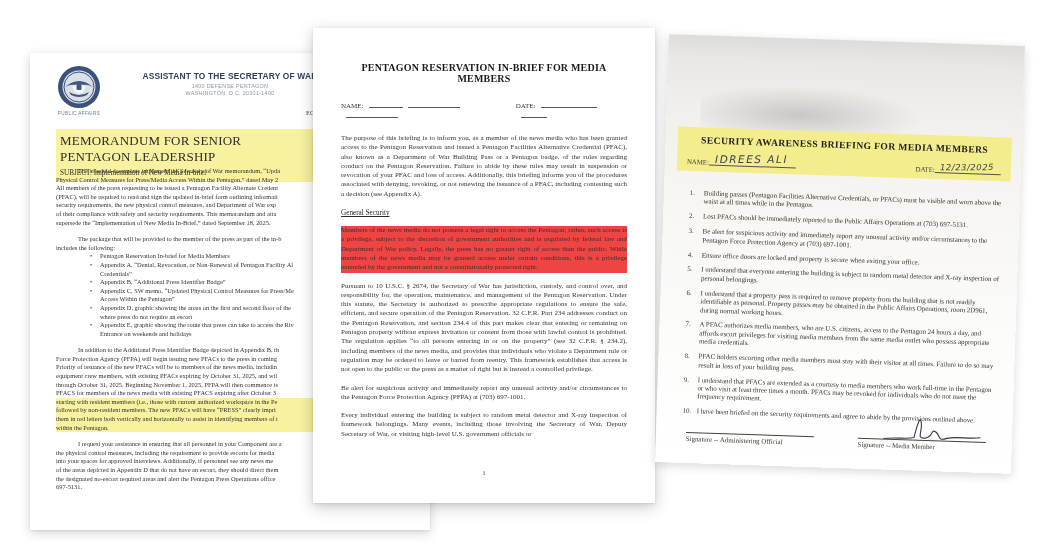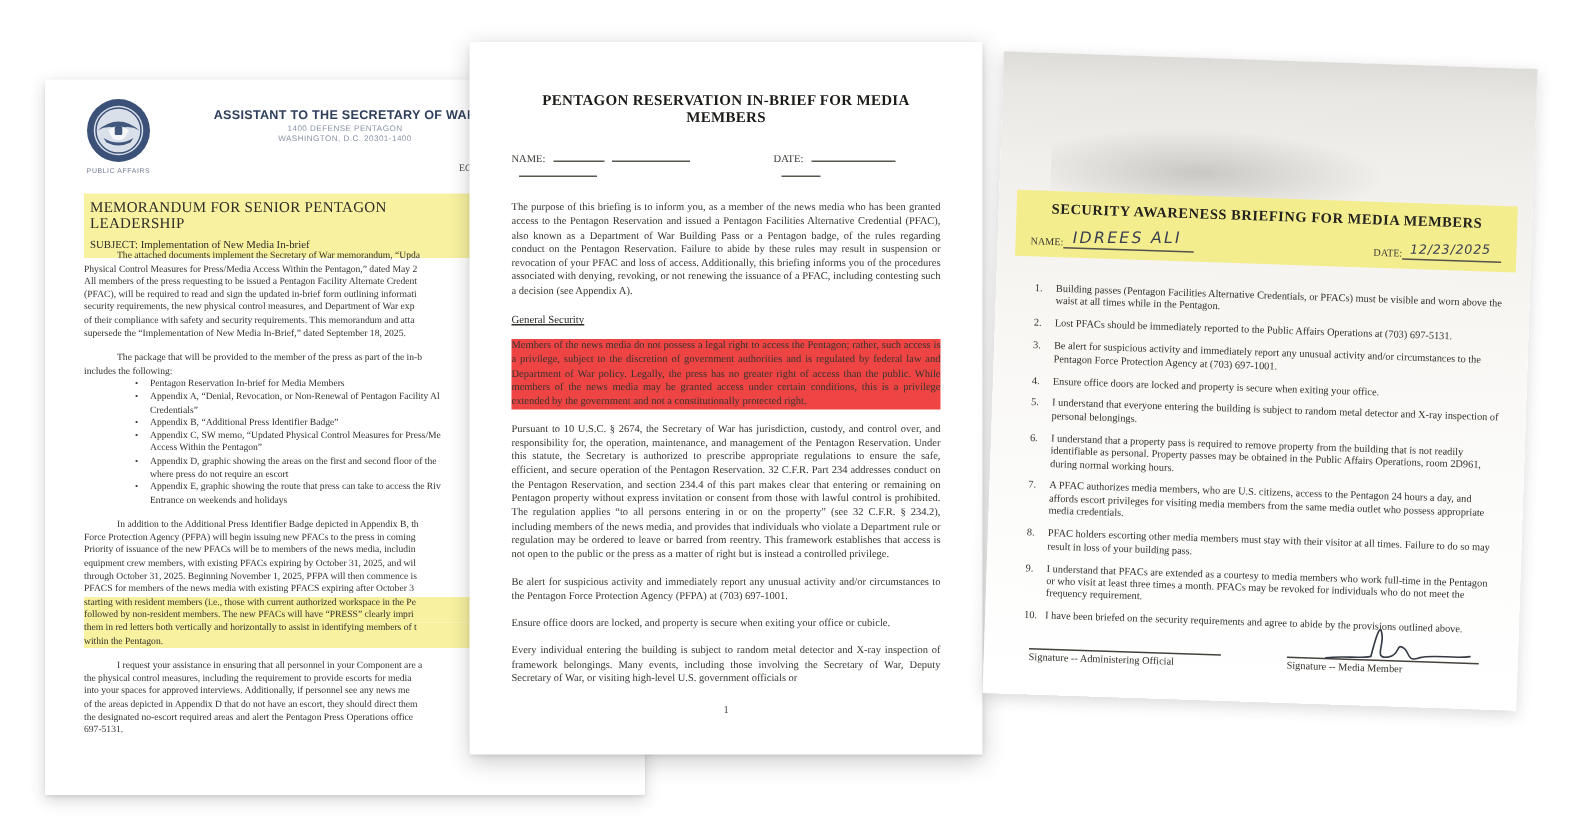--- a/index.html
+++ b/index.html
@@ -21,21 +21,21 @@
   #memo-seal svg{display:block;margin:0 auto;}
   #seal-caption{font-family:"Liberation Sans",sans-serif;font-size:4.6px;color:#6d7890;letter-spacing:.4px;margin-top:2px;}
   #memo-letterhead{position:absolute;left:0;top:18px;width:100%;text-align:center;}
   #lh-office{font-family:"Liberation Sans",sans-serif;font-weight:bold;font-size:8.4px;color:#30405c;letter-spacing:.2px;}
   .lh-addr{font-family:"Liberation Sans",sans-serif;font-size:5.4px;color:#8a93a6;margin-top:1.5px;letter-spacing:.3px;}
   #memo-stamp{position:absolute;left:276px;top:56px;font-size:6.5px;color:#4a4a4a;}
   #memo-headline-block{
     position:absolute;left:26px;top:76px;width:250px;padding:4px 5px 5px 4px;
   }
   .hl-yellow{background:#f7f1a0;}
-  #memo-headline{font-size:10px;letter-spacing:.2px;}
+  #memo-headline{font-size:13px;letter-spacing:.2px;}
   #memo-subject{font-size:7.2px;margin-top:4px;}
   #memo-body{position:absolute;left:26px;top:114px;width:374px;}
   .memo-para{margin-bottom:8px;}
   .memo-line{white-space:nowrap;font-size:6.4px;line-height:8.6px;height:8.6px;color:#34322d;}
   .memo-line.ind{padding-left:22px;}
   .memo-line.bul{padding-left:34px;}
   .memo-line.cont{padding-left:44px;}
   .memo-line .bullet{display:inline-block;width:10px;font-size:6px;}
   .memo-line.hl{background:#f7f1a0;}
 
@@ -176,21 +176,20 @@
       <span>
         <span>DATE:</span><span class="blank-seg seg-d"></span><span class="blank-seg seg-e"></span>
       </span>
     </div>
     <div id="inbrief-body">
         <div class="ib-para">The purpose of this briefing is to inform you, as a member of the news media who has been granted access to the Pentagon Reservation and issued a Pentagon Facilities Alternative Credential (PFAC), also known as a Department of War Building Pass or a Pentagon badge, of the rules regarding conduct on the Pentagon Reservation.  Failure to abide by these rules may result in suspension or revocation of your PFAC and loss of access.  Additionally, this briefing informs you of the procedures associated with denying, revoking, or not renewing the issuance of a PFAC, including contesting such a decision (see Appendix A).</div>
         <div class="ib-heading">General Security</div>
         <div class="ib-para ib-hl">Members of the news media do not possess a legal right to access the Pentagon; rather, such access is a privilege, subject to the discretion of government authorities and is regulated by federal law and Department of War policy.  Legally, the press has no greater right of access than the public.  While members of the news media may be granted access under certain conditions, this is a privilege extended by the government and not a constitutionally protected right.</div>
         <div class="ib-para">Pursuant to 10 U.S.C. § 2674, the Secretary of War has jurisdiction, custody, and control over, and responsibility for, the operation, maintenance, and management of the Pentagon Reservation.  Under this statute, the Secretary is authorized to prescribe appropriate regulations to ensure the safe, efficient, and secure operation of the Pentagon Reservation.  32 C.F.R. Part 234 addresses conduct on the Pentagon Reservation, and section 234.4 of this part makes clear that entering or remaining on Pentagon property without express invitation or consent from those with lawful control is prohibited.  The regulation applies “to all persons entering in or on the property” (see 32 C.F.R. § 234.2), including members of the news media, and provides that individuals who violate a Department rule or regulation may be ordered to leave or barred from reentry.  This framework establishes that access is not open to the public or the press as a matter of right but is instead a controlled privilege.</div>
         <div class="ib-para">Be alert for suspicious activity and immediately report any unusual activity and/or circumstances to the Pentagon Force Protection Agency (PFPA) at (703) 697-1001.</div>
-        <div class="ib-para">Ensure office doors are locked, and property is secure when exiting your office or cubicle.</div>
         <div class="ib-para">Every individual entering the building is subject to random metal detector and X-ray inspection of framework belongings.  Many events, including those involving the Secretary of War, Deputy Secretary of War, or visiting high-level U.S. government officials or</div>
       </div>
   </div>
   <div id="inbrief-pagenum">1</div>
 </div>
 
 <div class="page" id="security-page">
   <div id="security-crease"></div>
   <div id="security-band">
     <div id="security-title">SECURITY AWARENESS BRIEFING FOR MEDIA MEMBERS</div>

